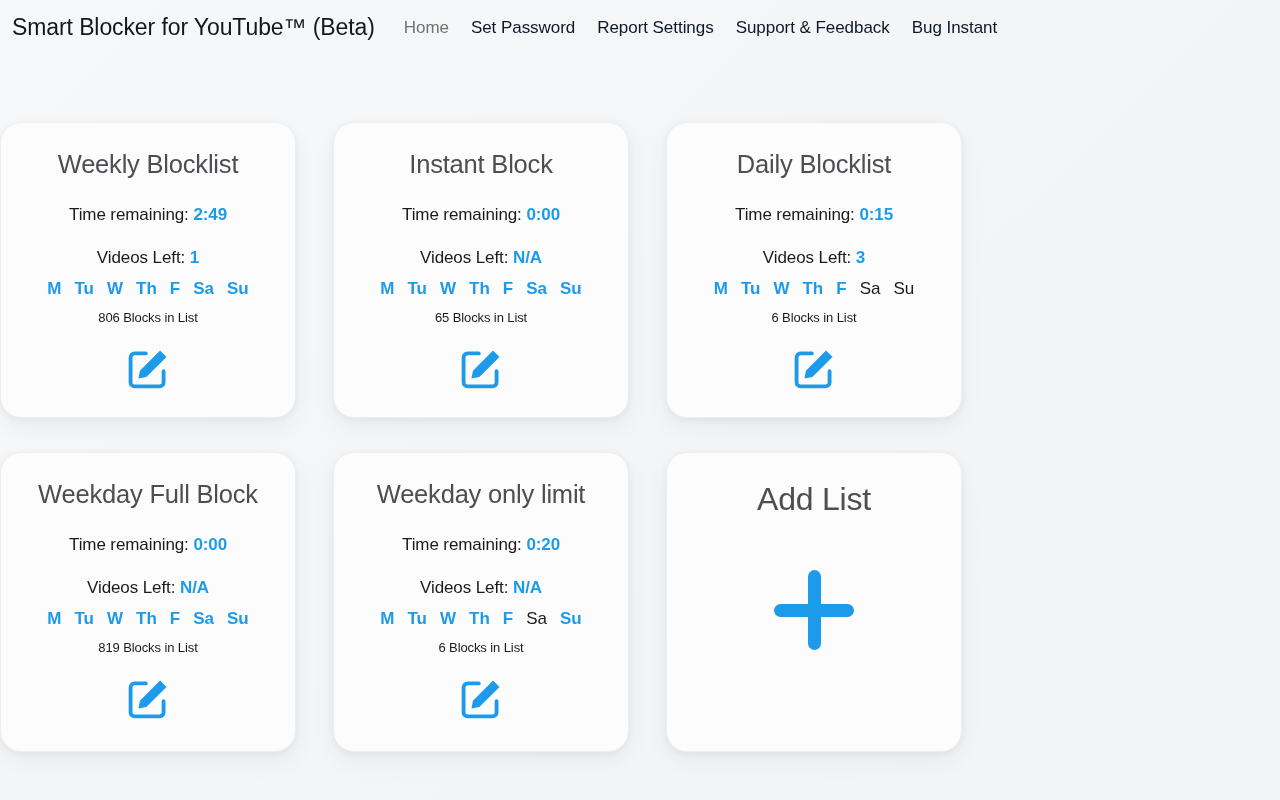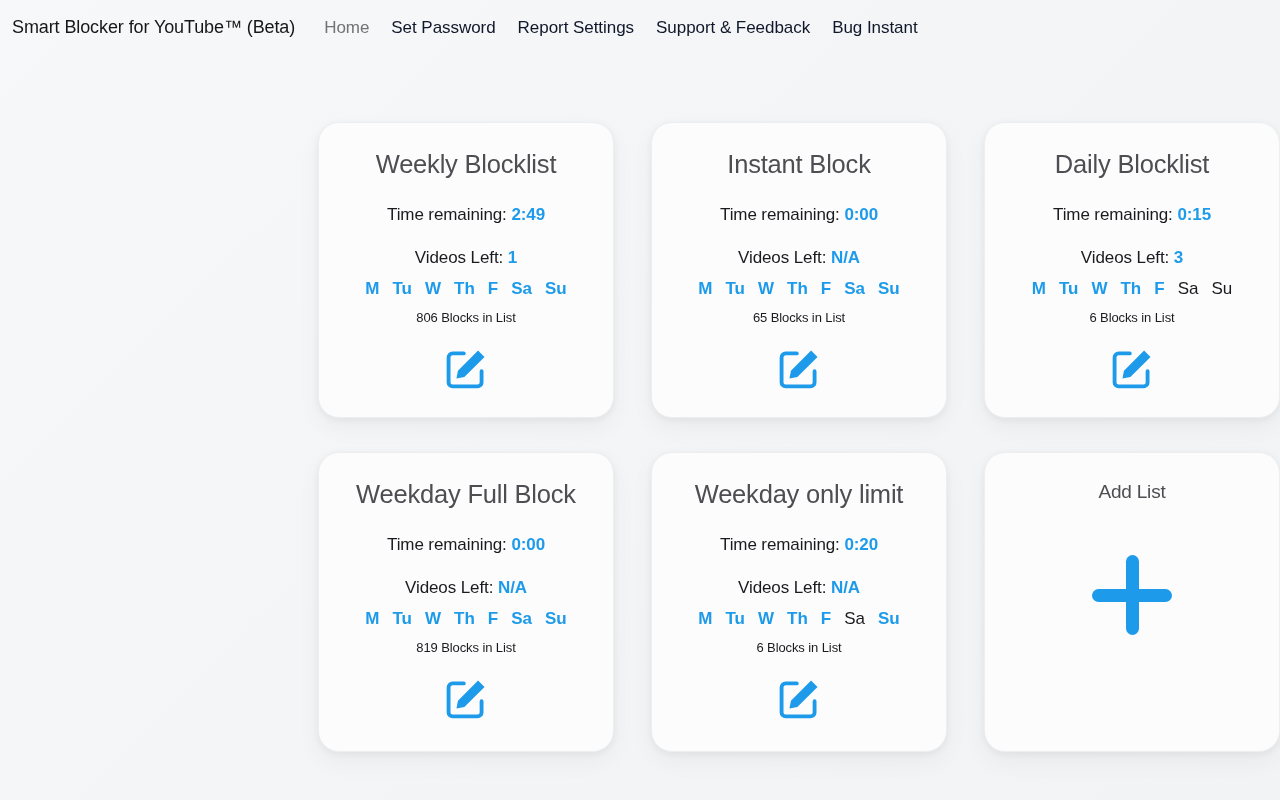--- a/index.html
+++ b/index.html
@@ -21,21 +21,21 @@
   
   .topbar {
     height: 54px;
     display: flex;
     align-items: center;
     padding: 0 0 0 12px;
     background: transparent;
   }
 
   .app-title {
-    font-size: 18px;
+    font-size: 23px;
     font-weight: 400;
     color: #17171a;
     letter-spacing: -0.1px;
     white-space: nowrap;
   }
 
   .nav {
     display: flex;
     align-items: center;
     margin-left: 22px;
@@ -53,21 +53,21 @@
   }
   .nav-item.active {
     color: #737373;
   }
   .nav-item:first-child { padding-left: 7px; }
 
   
   .grid-wrap {
     padding: 68px 0 0 0;
     display: flex;
-    justify-content: flex-end;
+    justify-content: flex-start;
   }
 
   .grid {
     display: grid;
     grid-template-columns: repeat(3, 296px);
     grid-template-rows: 296px 300px;
     column-gap: 37px;
     row-gap: 34px;
   }
 
@@ -145,21 +145,21 @@
     border: none;
   }
   .edit-btn svg { display: block; }
 
   
   .card-add {
     justify-content: flex-start;
     padding-top: 28px;
   }
   .add-title {
-    font-size: 19px;
+    font-size: 32px;
     font-weight: 400;
     color: #4d4d52;
     letter-spacing: -0.2px;
   }
   .plus-btn {
     margin-top: 50px;
     width: 84px;
     height: 84px;
     display: flex;
     align-items: center;

